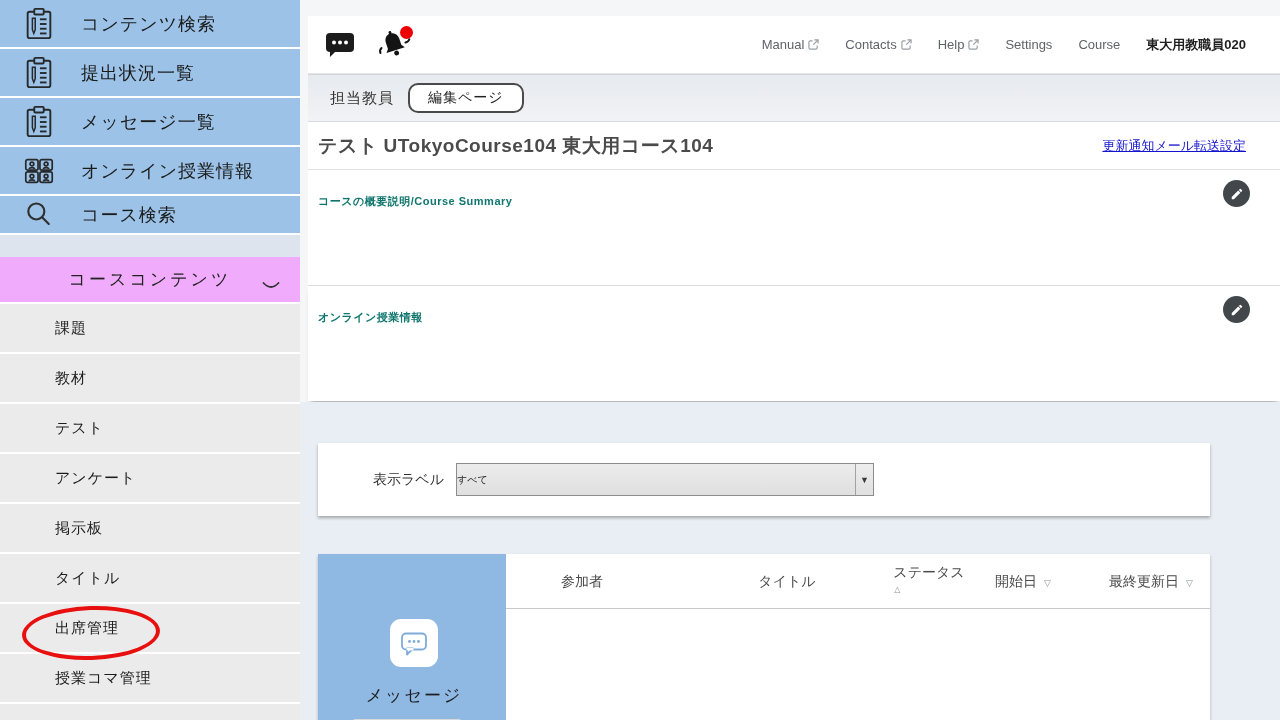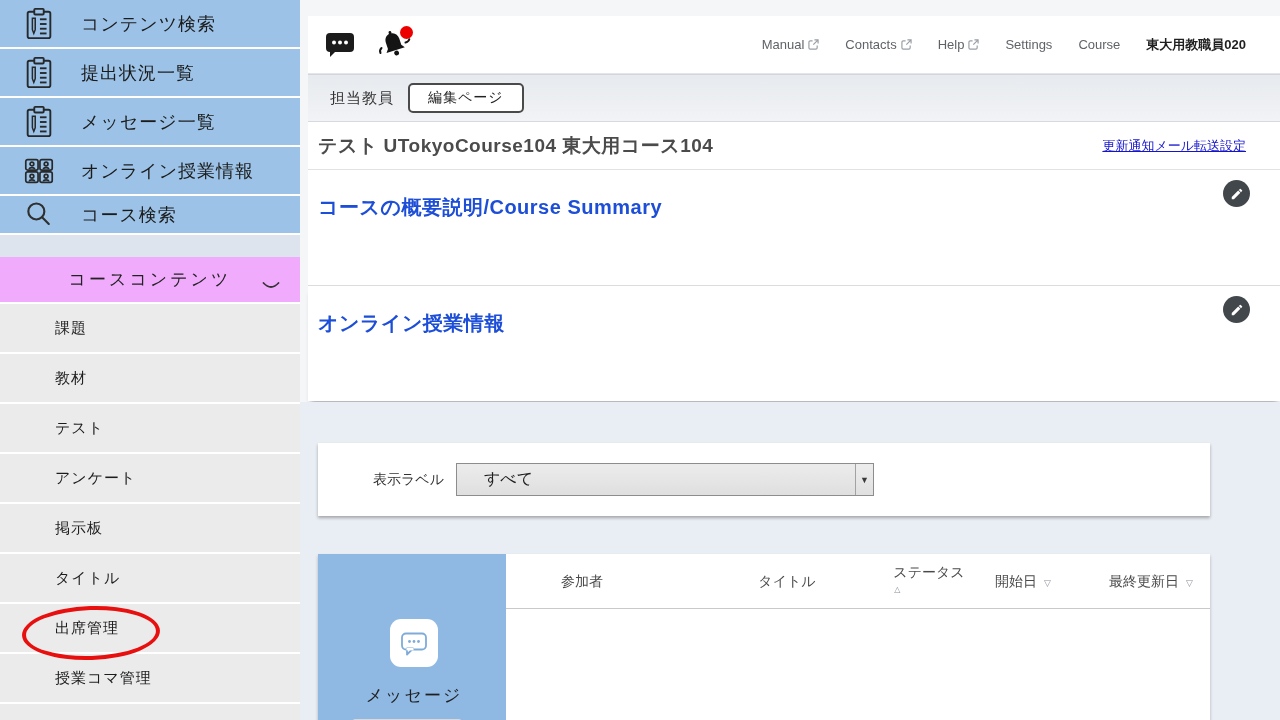--- a/index.html
+++ b/index.html
@@ -33,39 +33,39 @@
   .tb-link{font-size:13px;color:#5f6368;text-decoration:none;display:flex;align-items:center;gap:4px;cursor:pointer;}
   .tb-user{font-size:13px;font-weight:bold;color:#1f1f1f;}
   .reddot{position:absolute;right:3px;top:4px;width:13px;height:13px;border-radius:50%;background:#EC0000;}
 
   .tabstrip{height:46px;background:linear-gradient(#E7EAEE,#F1F3F6);border-top:1px solid #d2d6db;
     border-bottom:1px solid #d6d9dd;display:flex;align-items:center;}
   .role{margin-left:22px;font-size:15px;color:#333;letter-spacing:1px;}
   .tab-dark{margin-left:14px;height:32px;padding:0 20px;background:#3D3D3F;color:#fff;border:2px solid #2e2e30;
     border-radius:5px;font-size:14px;letter-spacing:1px;display:flex;align-items:center;cursor:pointer;box-shadow:0 1px 2px rgba(0,0,0,.4);}
   .tab-light{margin-left:14px;height:30px;padding:0 18px;background:#fff;color:#222;border:2px solid #4a4a4a;
-    border-radius:5px;font-size:14px;letter-spacing:1px;display:flex;align-items:center;cursor:pointer;}
+    border-radius:10px;font-size:14px;letter-spacing:1px;display:flex;align-items:center;cursor:pointer;}
 
   .titlebar{height:47px;display:flex;align-items:center;border-bottom:1px solid #e2e2e2;}
   .titlebar h1{margin:0 0 0 10px;font-size:19px;color:#4b4b4b;font-weight:bold;letter-spacing:.5px;}
   .mail-link{margin-left:auto;margin-right:34px;font-size:13px;color:#1414CE;text-decoration:underline;cursor:pointer;}
 
   .panel{height:115px;position:relative;border-bottom:1px solid #dcdcdc;}
-  .panel h2{margin:0;padding:24px 0 0 10px;font-size:20px;color:#1d4ed8;font-weight:bold;letter-spacing:.5px;}
+  .panel h2{margin:0;padding:24px 0 0 10px;font-size:11px;color:#0f766e;font-weight:bold;letter-spacing:.5px;}
   .panel.last{border-bottom:none;box-shadow:0 5px 5px -3px rgba(0,0,0,.35);}
   .pencil-btn{position:absolute;right:30px;top:10px;width:27px;height:27px;border-radius:50%;
     background:#42474B;display:flex;align-items:center;justify-content:center;cursor:pointer;}
 
   .lower{position:absolute;left:0;top:386px;width:980px;height:334px;background:#E9EEF4;}
   .filter-card{position:absolute;left:18px;top:41px;width:892px;height:73px;background:#fff;
     box-shadow:0 2px 3px rgba(0,0,0,.3);display:flex;align-items:center;}
   .filter-label{margin-left:55px;font-size:14px;color:#333;}
   .selectbox{margin-left:12px;width:416px;height:31px;border:1px solid #8d8d8d;background:linear-gradient(#ECECEC,#DFDFDF);
     display:flex;align-items:center;cursor:pointer;}
-  .selectbox .val{padding-left:27px;font-size:16px;color:#1e1e1e;flex:1;}
+  .selectbox .val{font-size:10px;color:#1e1e1e;flex:1;}
   .selectbox .arrow{width:17px;align-self:stretch;border-left:1px solid #a2a2a2;display:flex;align-items:center;justify-content:center;
     font-size:9px;color:#3a3a3a;background:linear-gradient(#EDEDED,#E0E0E0);}
 
   .content-card{position:absolute;left:18px;top:152px;width:892px;height:182px;box-shadow:0 2px 3px rgba(0,0,0,.25);display:flex;}
   .msg-panel{width:188px;background:#8FB9E3;position:relative;}
   .msg-iconbox{position:absolute;left:72px;top:65px;width:48px;height:48px;background:#fff;border-radius:11px;
     display:flex;align-items:center;justify-content:center;}
   .msg-title{position:absolute;left:0;top:130px;width:192px;text-align:center;font-size:17px;color:#1f1f1f;letter-spacing:2px;}
   .msg-btn{position:absolute;left:31px;top:165px;width:116px;height:30px;background:#fff;border:1px solid #d9d9d9;
     border-radius:7px;font-size:13px;color:#222;display:flex;justify-content:center;padding-top:6px;box-sizing:border-box;cursor:pointer;}

